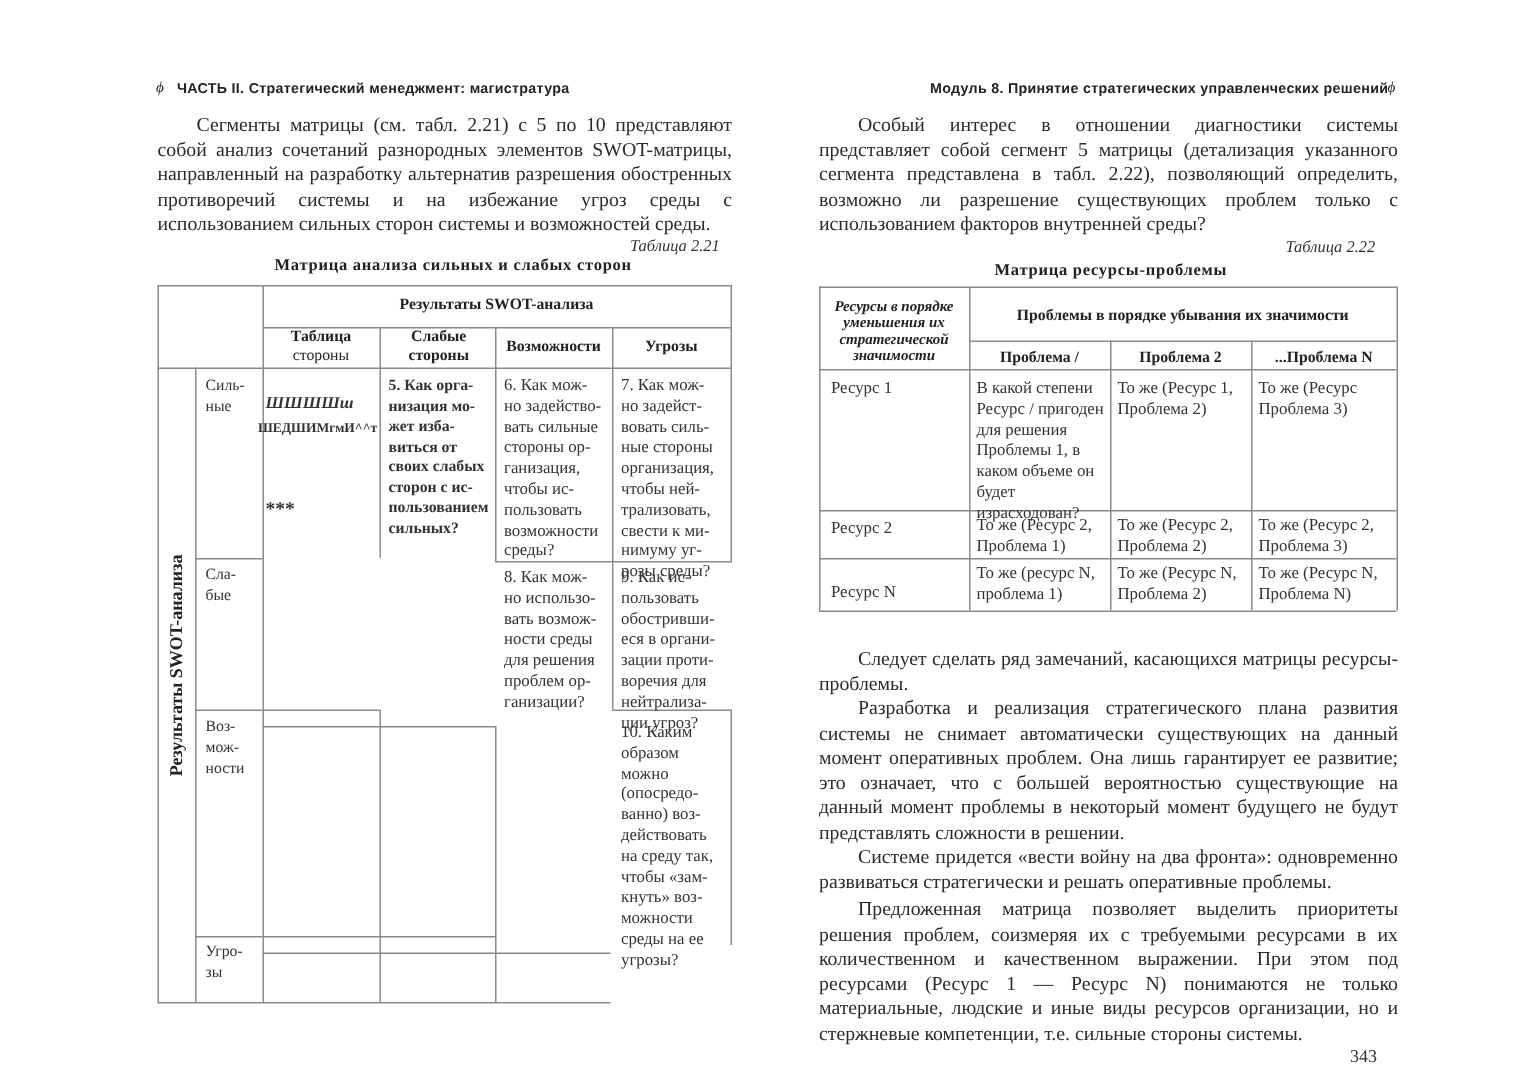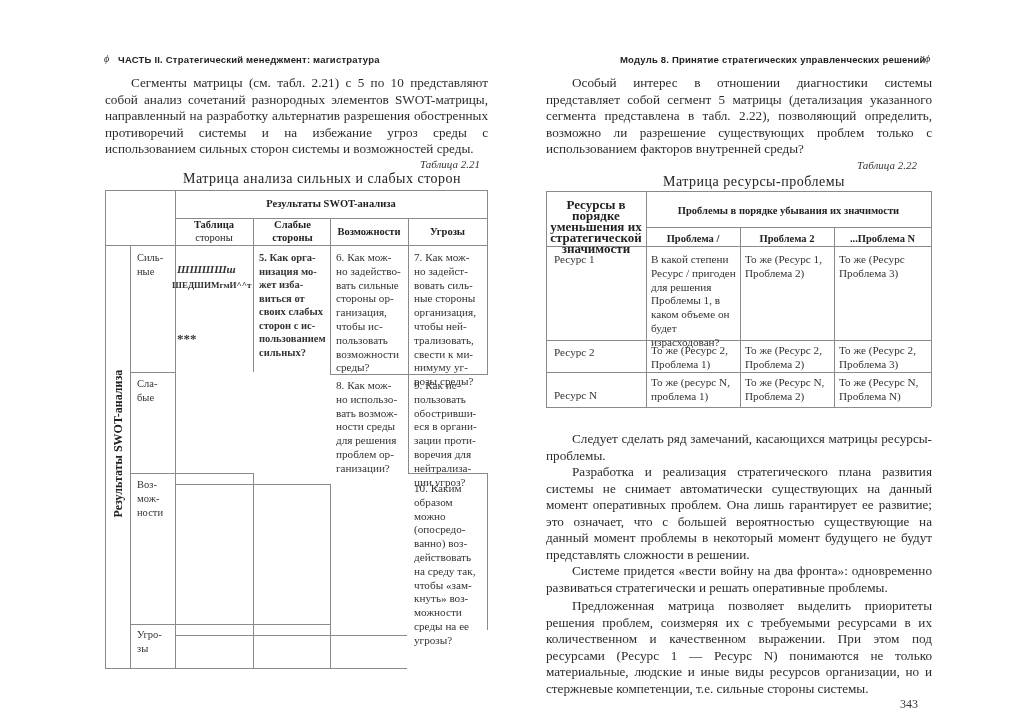--- a/index.html
+++ b/index.html
@@ -2,21 +2,21 @@
 <html><head>
 <meta charset="utf-8">
 <style>
   html,body{margin:0;padding:0;background:#fff;}
   body{width:1024px;height:725px;position:relative;overflow:hidden;font-family:"Liberation Serif",serif;color:#2a2a2a;}
   .page{position:absolute;top:0;height:725px;}
   .running{position:absolute;font-family:"Liberation Sans",sans-serif;font-weight:bold;font-size:9.5px;letter-spacing:0.2px;color:#222;white-space:nowrap;}
   .para{position:absolute;font-size:13.2px;line-height:16.5px;text-align:justify;text-align-last:left;color:#2b2b2b;}
   .para p{margin:0;text-indent:26px;}
   .tbl-cap{position:absolute;font-style:italic;font-size:11px;color:#333;}
-  .tbl-title{position:absolute;font-weight:normal;font-size:14px;color:#222;letter-spacing:0.5px;white-space:nowrap;}
+  .tbl-title{position:absolute;font-weight:bold;font-size:11px;color:#222;letter-spacing:0.5px;white-space:nowrap;}
   .line{position:absolute;background:#8a8a8a;}
   .cell{position:absolute;font-size:11.2px;line-height:13.8px;color:#333;}
   .cell.b{font-weight:bold;}
   .hdr{position:absolute;font-size:10.5px;line-height:12.5px;text-align:center;font-weight:bold;color:#222;}
   .vlabel{position:absolute;font-weight:bold;font-size:12px;color:#222;transform:rotate(-90deg);transform-origin:center center;white-space:nowrap;}
   .pagenum{position:absolute;font-size:12px;color:#333;}
   .ornament{position:absolute;font-size:10px;font-style:italic;color:#222;}
   .garb{font-style:italic;font-weight:bold;font-size:11px;}
   .garb2{font-weight:bold;font-size:9px;}
 </style>
@@ -161,21 +161,21 @@
     <div class="line" style="left:419px;top:191px;width:1px;height:216px;"></div>
     <div class="line" style="left:34px;top:407px;width:385px;height:1px;"></div>
     <div class="line" style="left:134px;top:191px;width:1px;height:216px;"></div>
     <div class="line" style="left:134px;top:227px;width:285px;height:1px;"></div>
     <div class="line" style="left:228px;top:227px;width:1px;height:180px;"></div>
     <div class="line" style="left:322px;top:227px;width:1px;height:180px;"></div>
     <div class="line" style="left:34px;top:246px;width:385px;height:1px;"></div>
     <div class="line" style="left:34px;top:340px;width:385px;height:1px;"></div>
     <div class="line" style="left:34px;top:372px;width:385px;height:1px;"></div>
 
-    <div class="hdr" style="left:38px;top:199px;width:92px;font-size:13px;line-height:11px;">Ресурсы в порядке уменьшения их стратегической значимости</div>
+    <div class="hdr" style="left:38px;top:199px;width:92px;font-size:10px;line-height:11px;font-style:italic;">Ресурсы в порядке уменьшения их стратегической значимости</div>
     <div class="hdr" style="left:134px;top:205px;width:285px;">Проблемы в порядке убывания их значимости</div>
     <div class="hdr" style="left:134px;top:233px;width:94px;">Проблема /</div>
     <div class="hdr" style="left:228px;top:233px;width:94px;">Проблема 2</div>
     <div class="hdr" style="left:322px;top:233px;width:97px;">...Проблема N</div>
 
     <div class="cell" style="left:42px;top:253px;">Ресурс 1</div>
     <div class="cell" style="left:139px;top:253px;width:86px;">В какой степени Ресурс / пригоден для решения Проблемы 1, в каком объеме он будет израсходован?</div>
     <div class="cell" style="left:233px;top:253px;width:86px;">То же (Ресурс 1, Проблема 2)</div>
     <div class="cell" style="left:327px;top:253px;width:80px;">То же (Ресурс Проблема 3)</div>
 

